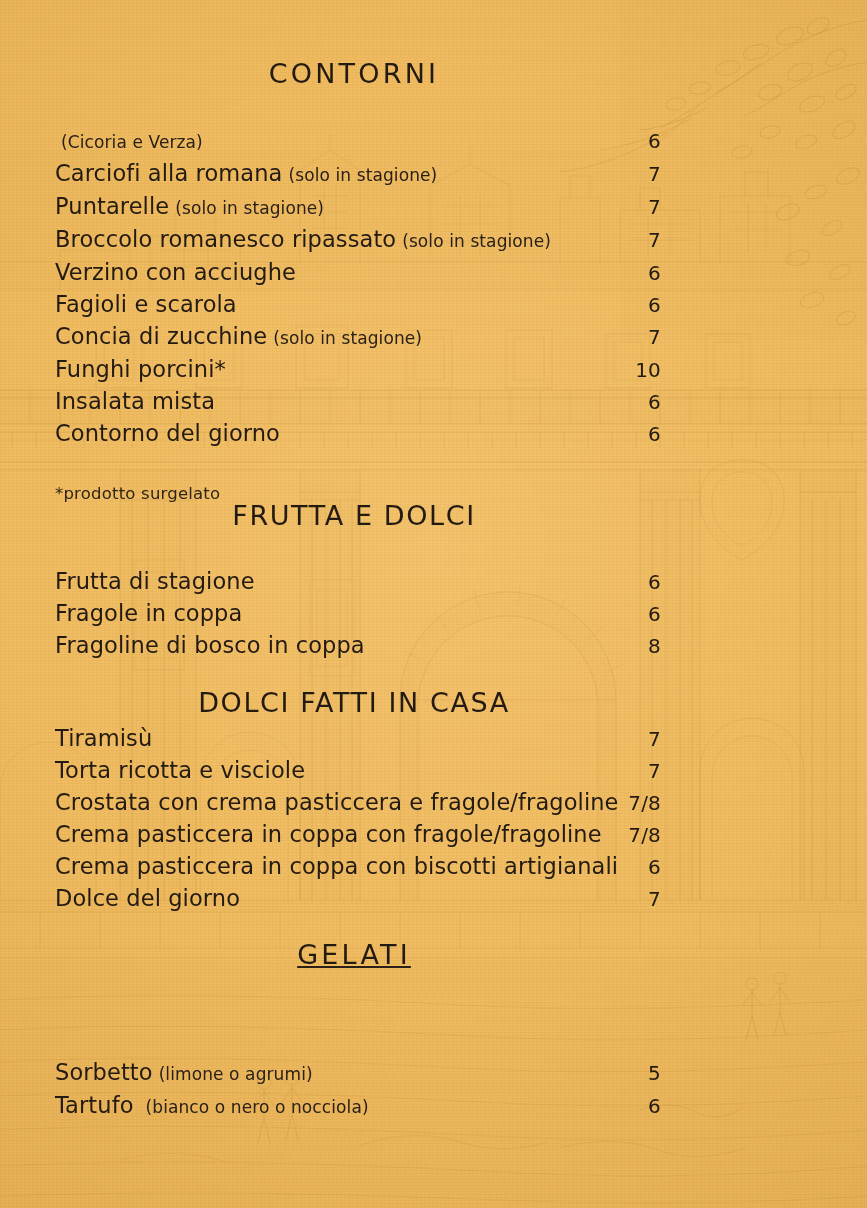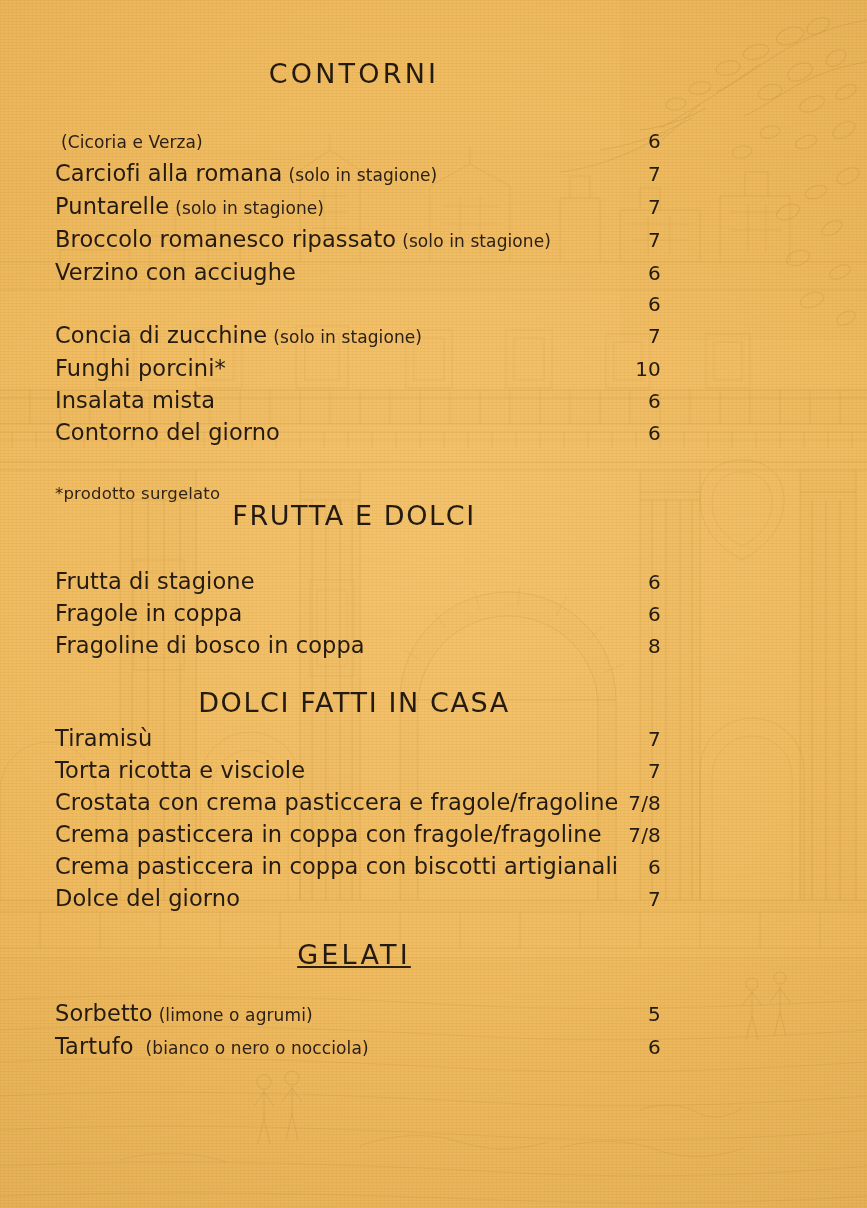--- a/index.html
+++ b/index.html
@@ -407,20 +407,21 @@
         <span class="spacer"></span>
         <span class="price">7</span>
       </li>
       <li class="menu-row">
         <span class="name">Verzino con acciughe</span>
         <span class="desc"></span>
         <span class="spacer"></span>
         <span class="price">6</span>
       </li>
       <li class="menu-row">
+        <span class="name">Fagioli e scarola</span>
         <span class="desc"></span>
         <span class="spacer"></span>
         <span class="price">6</span>
       </li>
       <li class="menu-row">
         <span class="name">Concia di zucchine</span>
         <span class="desc">(solo in stagione)</span>
         <span class="spacer"></span>
         <span class="price">7</span>
       </li>
@@ -502,21 +503,21 @@
         <span class="name">Dolce del giorno</span>
         <span class="spacer"></span>
         <span class="price">7</span>
       </li>
     </ul>
 
     <div class="blk" style="top:939px;text-decoration:underline;">
       <div class="section-title">GELATI</div>
     </div>
 
-    <ul class="menu-list blk" style="top:998px;">
+    <ul class="menu-list blk" style="top:1057px;">
       <li class="menu-row">
         <span class="name">Sorbetto</span>
         <span class="desc">(limone o agrumi)</span>
         <span class="spacer"></span>
         <span class="price">5</span>
       </li>
       <li class="menu-row">
         <span class="name">Tartufo</span>
         <span class="desc wide-gap">(bianco o nero o nocciola)</span>
         <span class="spacer"></span>

